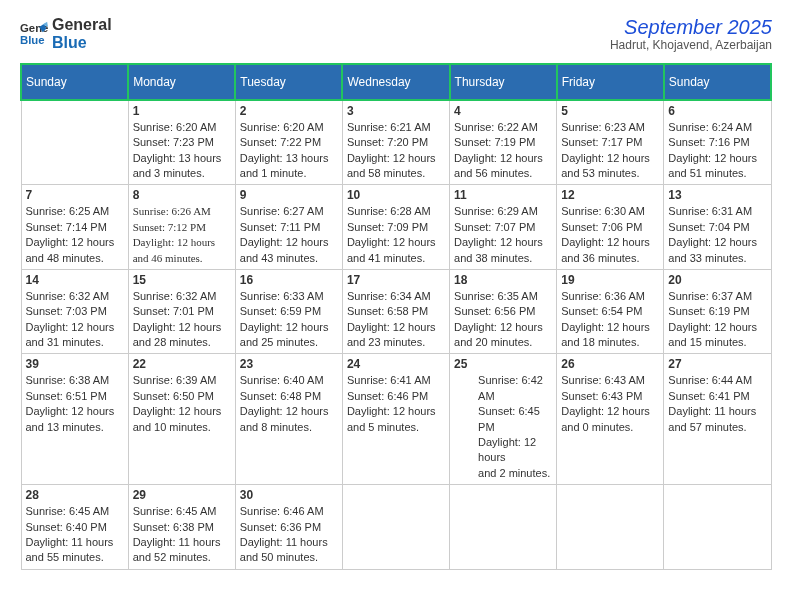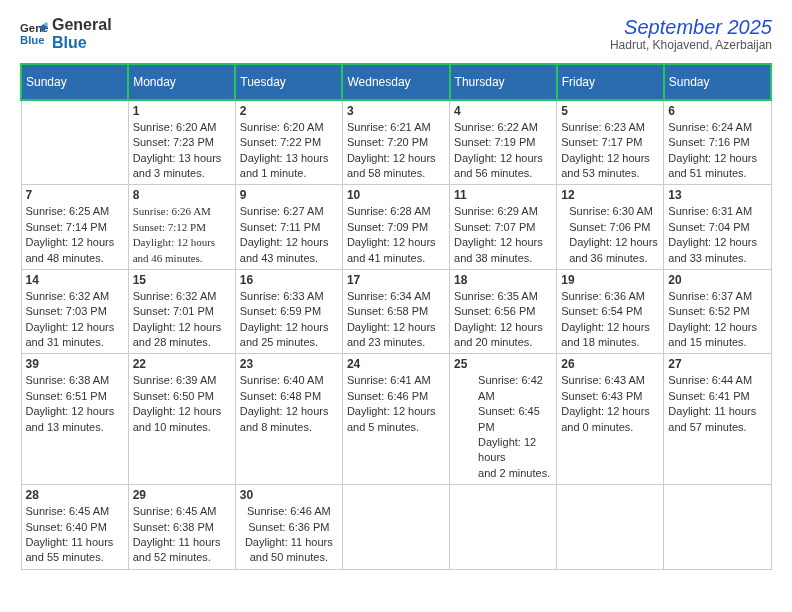--- a/index.html
+++ b/index.html
@@ -195,21 +195,21 @@
           </td>
           <td>
             <div class="day-num">11</div>
             <div class="day-info" style="white-space: pre-line;">Sunrise: 6:29 AM
 Sunset: 7:07 PM
 Daylight: 12 hours
 and 38 minutes.</div>
           </td>
           <td>
             <div class="day-num">12</div>
-            <div class="day-info" style="white-space: pre-line; margin-left: 8px;">Sunrise: 6:30 AM
+            <div class="day-info" style="white-space: pre-line;">Sunrise: 6:30 AM
 Sunset: 7:06 PM
 Daylight: 12 hours
 and 36 minutes.</div>
           </td>
           <td>
             <div class="day-num">13</div>
             <div class="day-info" style="white-space: pre-line;">Sunrise: 6:31 AM
 Sunset: 7:04 PM
 Daylight: 12 hours
 and 33 minutes.</div>
@@ -254,21 +254,21 @@
           <td>
             <div class="day-num">19</div>
             <div class="day-info" style="white-space: pre-line;">Sunrise: 6:36 AM
 Sunset: 6:54 PM
 Daylight: 12 hours
 and 18 minutes.</div>
           </td>
           <td>
             <div class="day-num">20</div>
             <div class="day-info" style="white-space: pre-line;">Sunrise: 6:37 AM
-Sunset: 6:52 PM
+Sunset: 6:19 PM
 Daylight: 12 hours
 and 15 minutes.</div>
           </td>
         </tr>
         <tr>
           <td>
             <div class="day-num">39</div>
             <div class="day-info" style="white-space: pre-line;">Sunrise: 6:38 AM
 Sunset: 6:51 PM
 Daylight: 12 hours
@@ -327,21 +327,21 @@
           </td>
           <td>
             <div class="day-num">29</div>
             <div class="day-info" style="white-space: pre-line;">Sunrise: 6:45 AM
 Sunset: 6:38 PM
 Daylight: 11 hours
 and 52 minutes.</div>
           </td>
           <td>
             <div class="day-num">30</div>
-            <div class="day-info" style="white-space: pre-line; text-align: center;">Sunrise: 6:46 AM
+            <div class="day-info" style="white-space: pre-line;">Sunrise: 6:46 AM
 Sunset: 6:36 PM
 Daylight: 11 hours
 and 50 minutes.</div>
           </td>
           <td class="empty-cell"></td>
           <td class="empty-cell"></td>
           <td class="empty-cell"></td>
           <td class="empty-cell"></td>
         </tr>
       </tbody>

